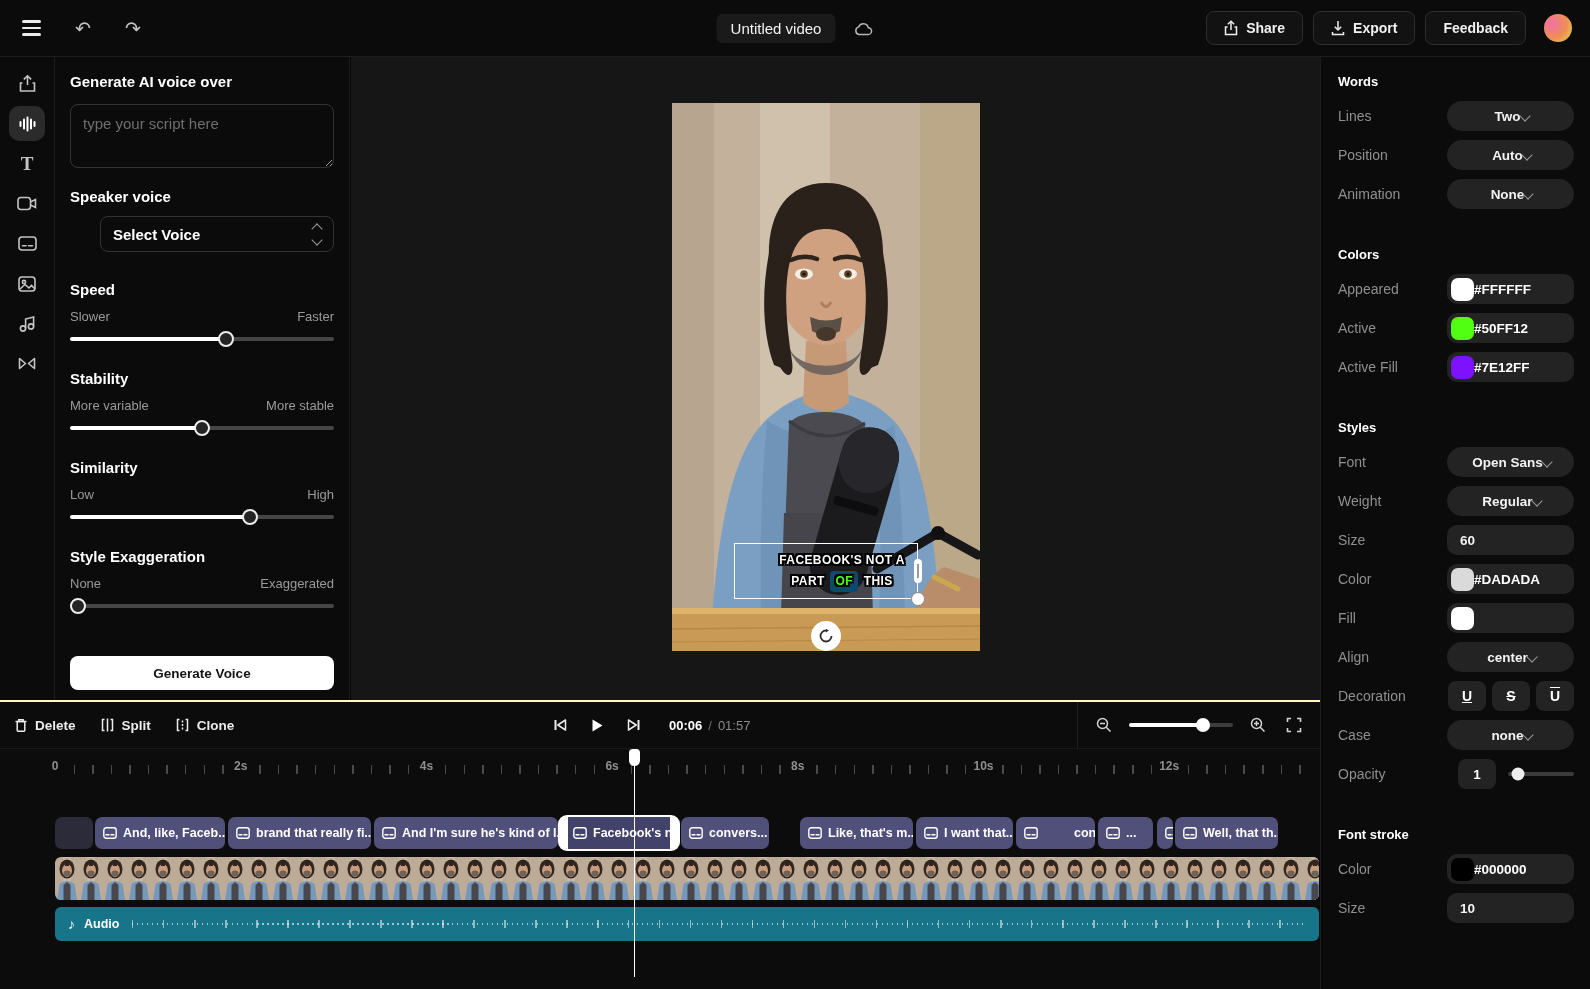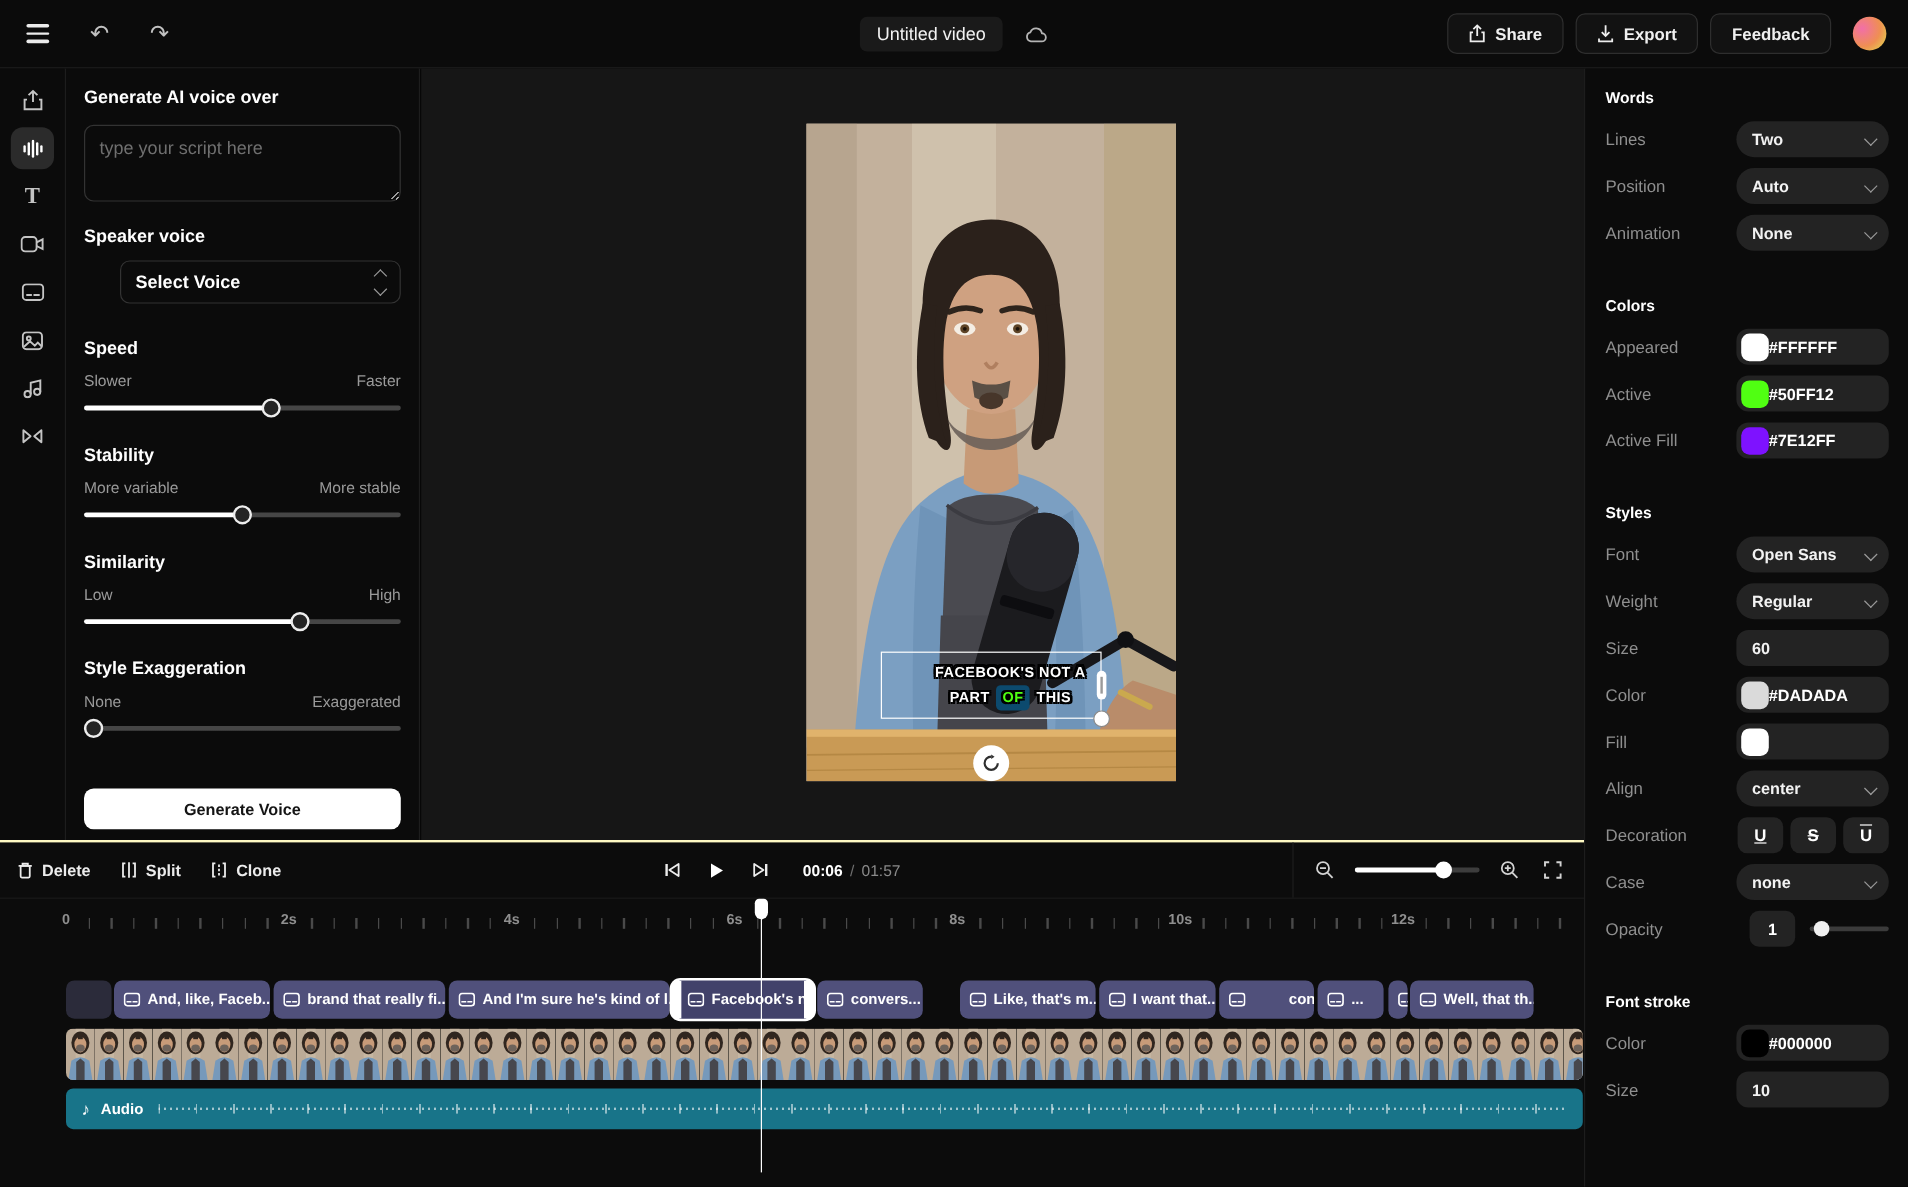--- a/index.html
+++ b/index.html
@@ -83,21 +83,21 @@
               border:none;cursor:pointer;}
 
   
   .right-panel{position:absolute;left:1320px;top:57px;width:270px;height:932px;background:#0b0b0b;
                border-left:1px solid #1d1d1d;box-sizing:border-box;padding:17px 16px 0 17px;overflow:hidden;}
   .rtitle{font-size:13px;font-weight:bold;margin:0 0 12px;}
   .rtitle.gap{margin-top:38px;}
   .rrow{display:flex;align-items:center;justify-content:space-between;height:30px;margin-bottom:9px;}
   .rlab{font-size:14px;color:#8f8f8f;}
   .pill{width:127px;height:30px;background:#232323;border-radius:15px;display:flex;align-items:center;
-        justify-content:space-between;padding:0 11px 0 13px;box-sizing:border-box;font-size:13.5px;
+        justify-content:center;padding:0 11px 0 13px;box-sizing:border-box;font-size:13.5px;
         font-weight:bold;color:#f2f2f2;cursor:pointer;}
   .pill.inputpill{justify-content:flex-start;border-radius:10px;cursor:text;}
   .cpill{width:127px;height:30px;background:#232323;border-radius:10px;display:flex;align-items:center;
          padding:0 10px 0 4px;box-sizing:border-box;font-size:13.5px;font-weight:600;cursor:pointer;}
   .swatch{width:23px;height:23px;border-radius:7px;flex:none;}
   .decogrp{display:flex;gap:6px;}
   .decobtn{width:38px;height:30px;background:#232323;border:none;border-radius:8px;color:#fff;
            font-size:14px;font-weight:bold;cursor:pointer;font-family:"Liberation Sans",sans-serif;}
   .deco-u{text-decoration:underline;}
   .deco-s{text-decoration:line-through;}

